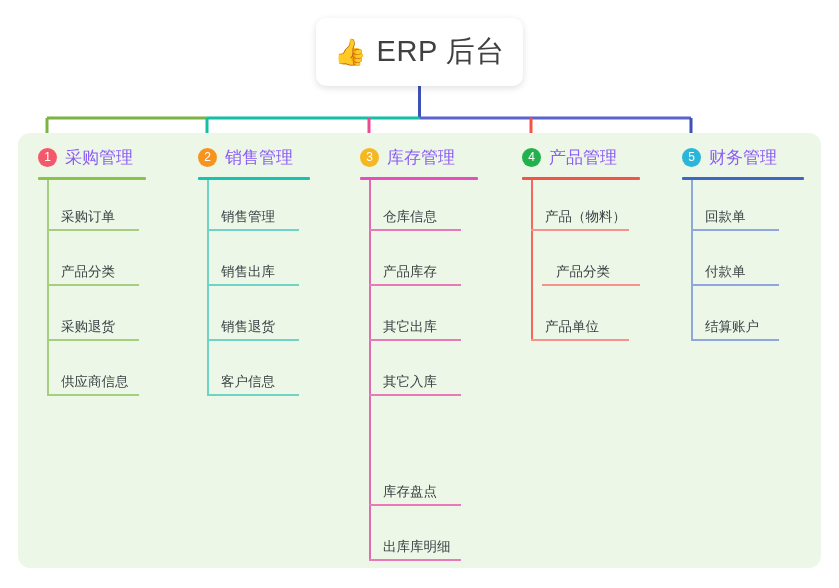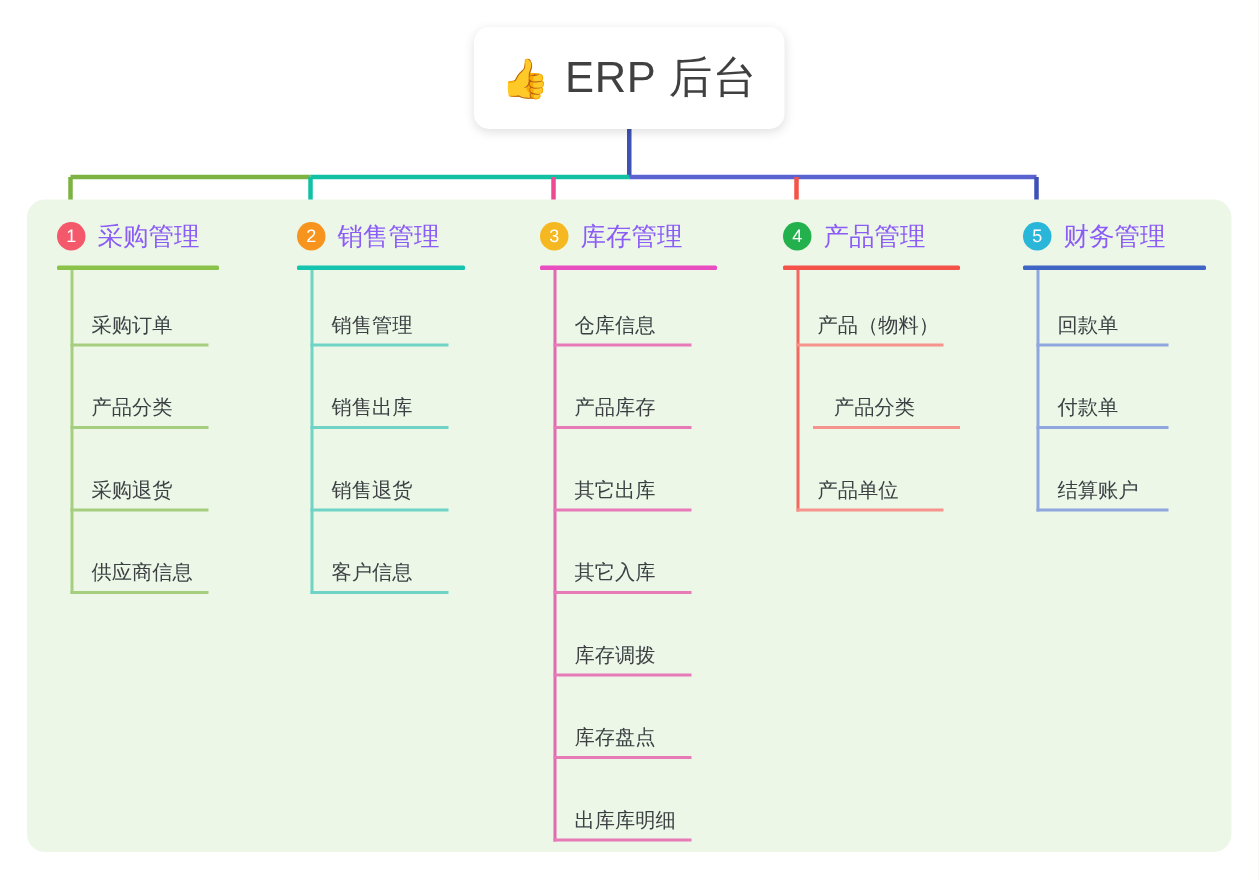--- a/index.html
+++ b/index.html
@@ -158,24 +158,20 @@
           <div class="leaf-rule" style="width: 92px; background: rgb(232, 122, 184);"></div>
         </div>
         <div class="leaf" style="left: 9px; top: 178px; width: 92px; height: 30px;">
           <span class="leaf-label">其它出库</span>
           <div class="leaf-rule" style="width: 92px; background: rgb(232, 122, 184);"></div>
         </div>
         <div class="leaf" style="left: 9px; top: 233px; width: 92px; height: 30px;">
           <span class="leaf-label">其它入库</span>
           <div class="leaf-rule" style="width: 92px; background: rgb(232, 122, 184);"></div>
         </div>
-        <div class="leaf" style="left: 9px; top: 288px; width: 92px; height: 30px;">
-          <span class="leaf-label">库存调拨</span>
-          <div class="leaf-rule" style="width: 92px; background: rgb(232, 122, 184);"></div>
-        </div>
         <div class="leaf" style="left: 9px; top: 343px; width: 92px; height: 30px;">
           <span class="leaf-label">库存盘点</span>
           <div class="leaf-rule" style="width: 92px; background: rgb(232, 122, 184);"></div>
         </div>
         <div class="leaf" style="left: 9px; top: 398px; width: 92px; height: 30px;">
           <span class="leaf-label">出库库明细</span>
           <div class="leaf-rule" style="width: 92px; background: rgb(232, 122, 184);"></div>
         </div>
       </div>
       <div class="col" style="left: 522px; top: 133px; width: 158px; height: 435px;">

